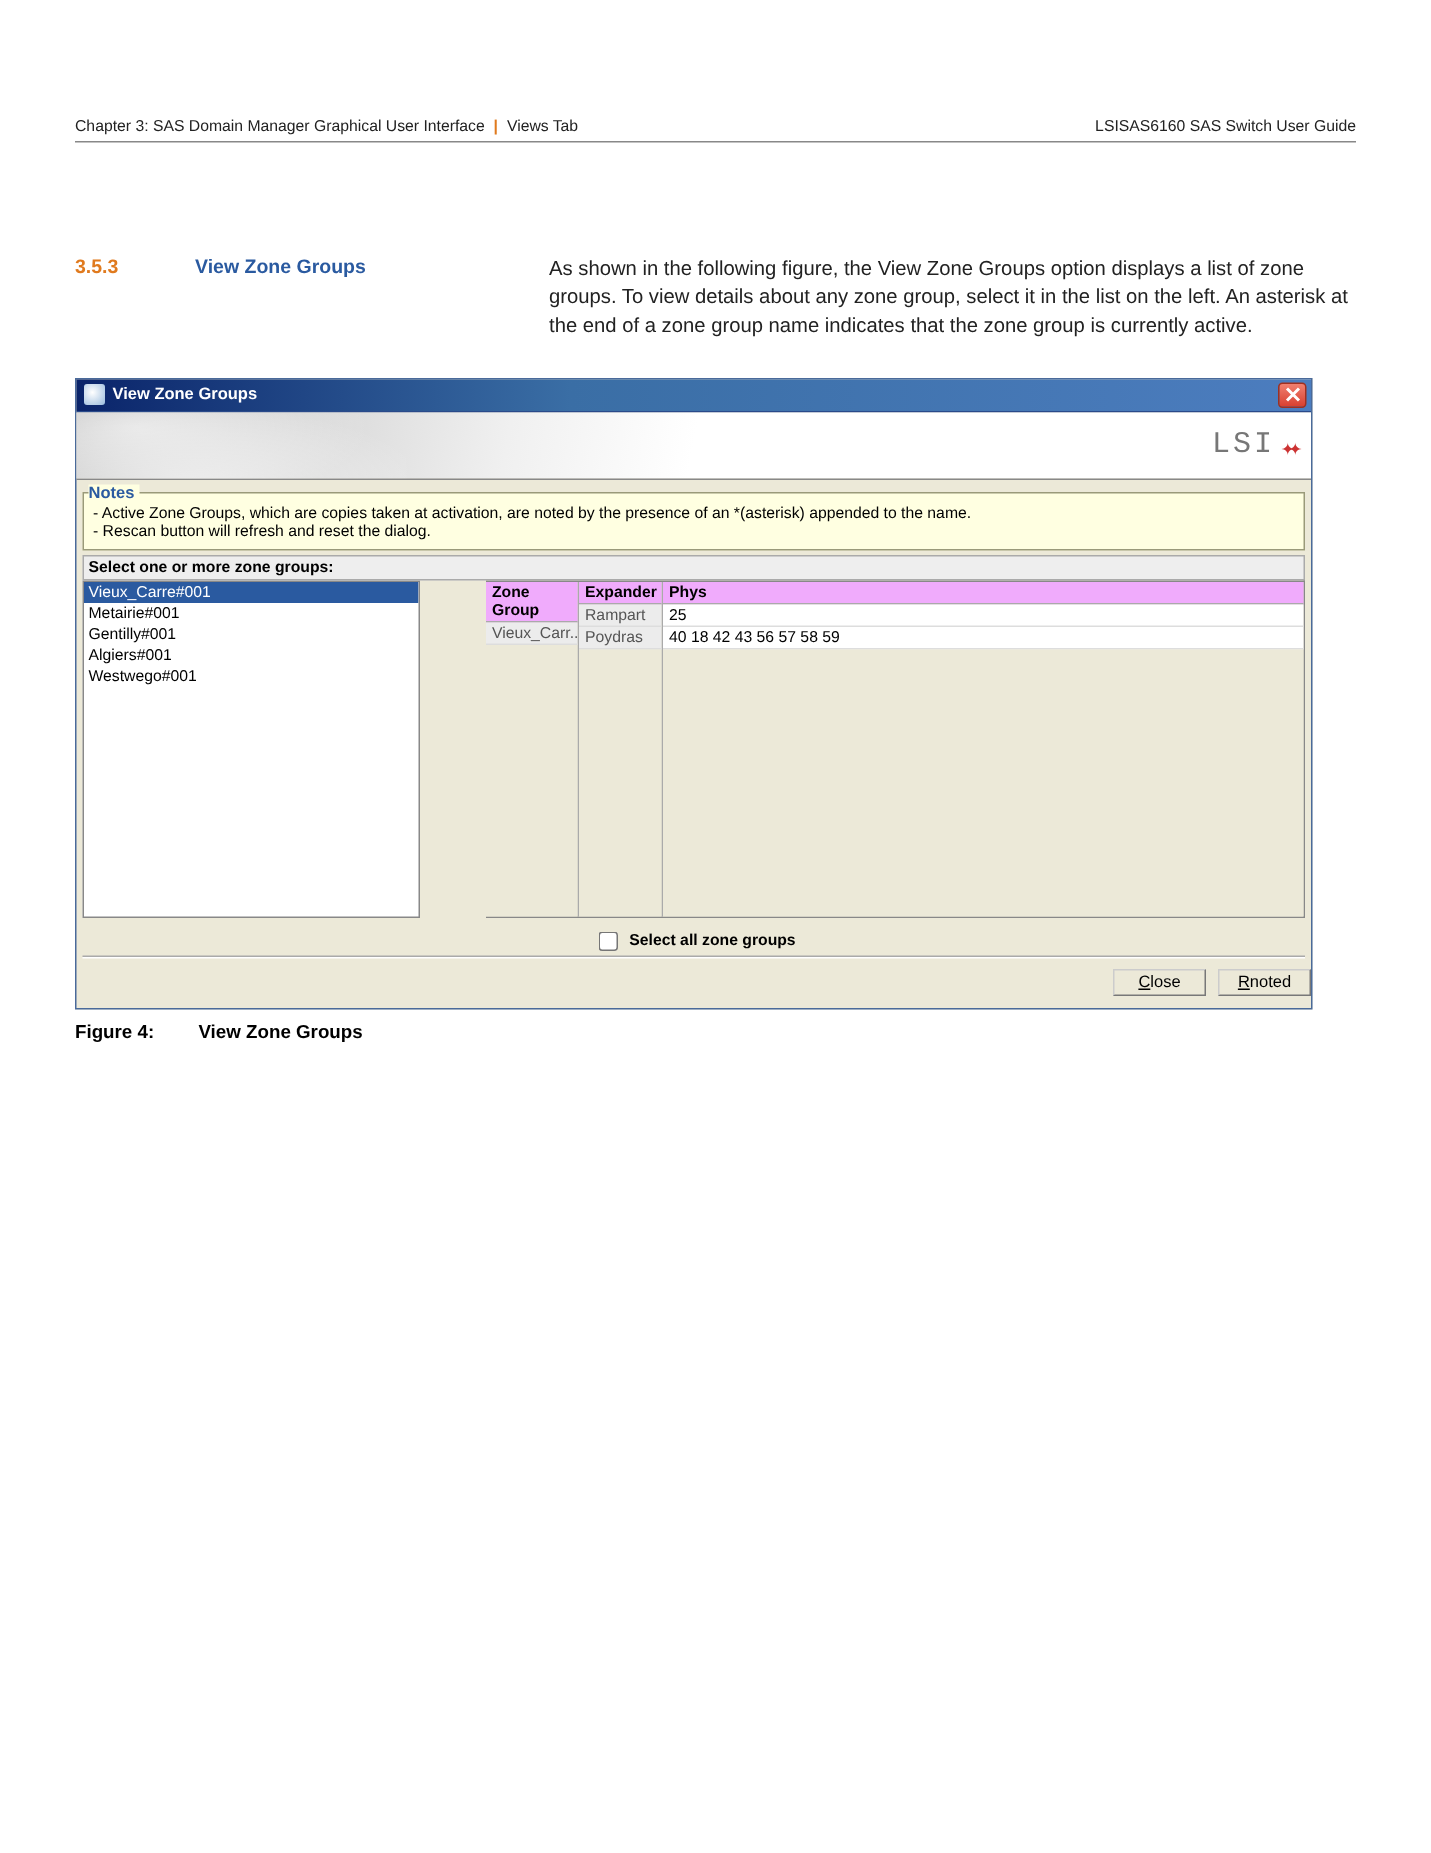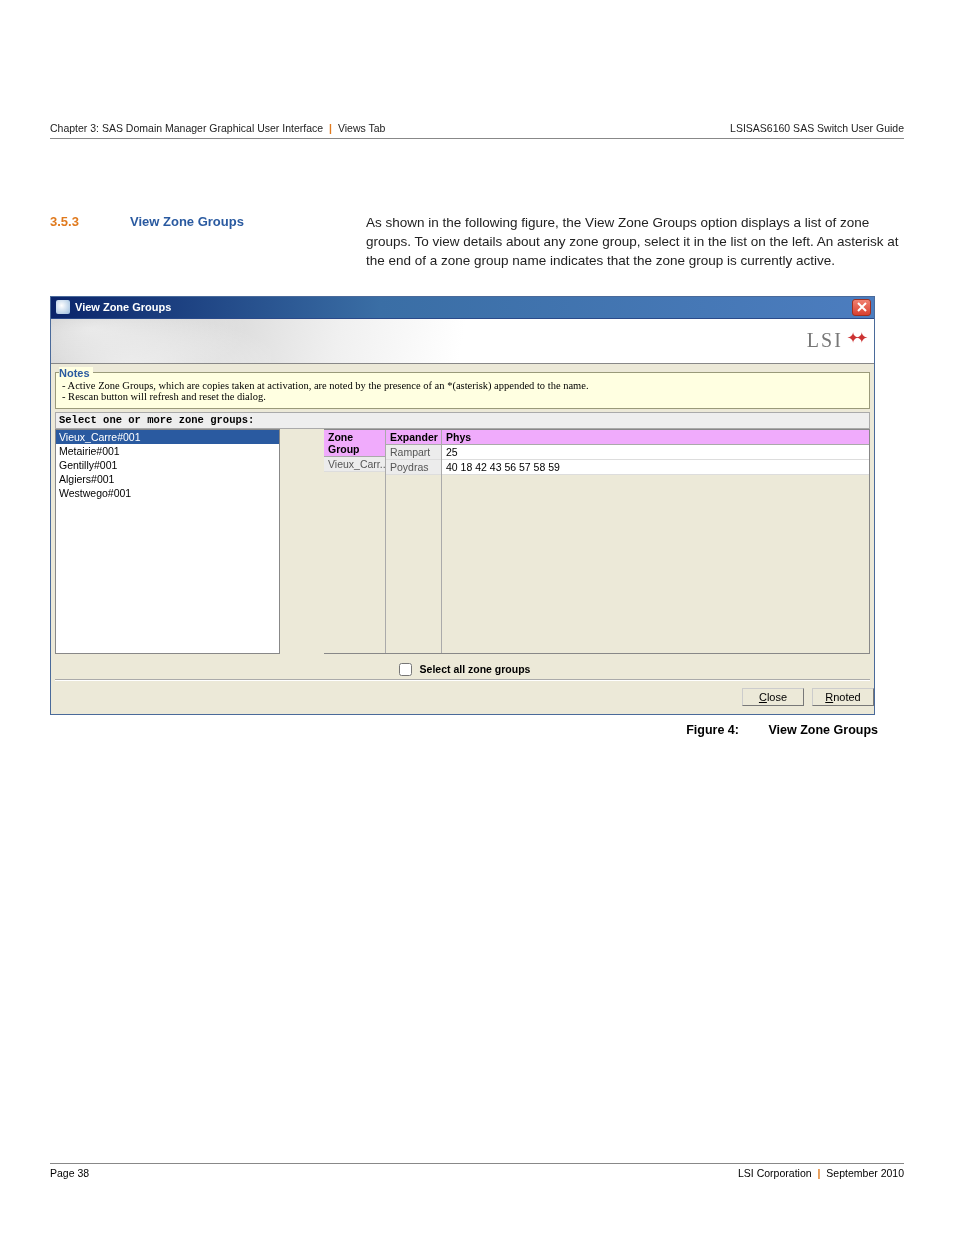--- a/index.html
+++ b/index.html
@@ -17,21 +17,20 @@
     width: 100%;
     height: 100%;
     position: relative;
   }
   .header-line {
     display: flex;
     justify-content: space-between;
     font-size: 10.5px;
     color: #222;
     margin-bottom: 4px;
-    margin-top: 44px;
   }
   .header-sep { color: #e07a1e; font-weight: bold; margin: 0 3px; }
   .header-divider {
     border-bottom: 1px solid #888;
     margin-bottom: 75px;
   }
   .section-row {
     display: flex;
     gap: 36px;
   }
@@ -101,53 +100,52 @@
   }
   .banner::before {
     content: "";
     position: absolute;
     left: 0; top: 0; bottom: 0; width: 220px;
     background:
       radial-gradient(ellipse 260px 90px at 80px 50px, rgba(255,255,255,0.6), transparent 60%),
       radial-gradient(ellipse 260px 90px at 40px 10px, rgba(255,255,255,0.6), transparent 60%);
   }
   .logo {
-    font-family: Liberation Serif, serif;
+    font-family: Liberation Mono, monospace;
     font-size: 20px;
     color: #777;
     letter-spacing: 2px;
-    display: flex; align-items: flex-start; gap: 4px;
+    display: flex; align-items: flex-end; gap: 4px;
   }
   .logo-burst {
     color: #c33; font-size: 15px; letter-spacing: -4px;
   }
   .notes-box {
     margin: 8px 4px 0 4px;
     border: 1px solid #9a9a7a;
     background: #ffffe1;
     font-size: 10.5px;
     padding: 3px 6px 6px 6px;
     position: relative;
   }
   .notes-title {
     color: #2a5aa0; font-weight: bold; font-size: 11px;
     position: relative; top: -9px; left: -3px;
     background: #ffffe1; padding: 0 3px 0 0; display: inline-block;
   }
-  .notes-content { margin-top: -8px; color: #000; font-family: Liberation Serif, serif; }
+  .notes-content { margin-top: -8px; color: #000; }
 
   .select-header {
     margin: 3px 4px 0 4px;
     background: #eee;
     border: 1px solid #aaa;
     padding: 1px 3px 2px 3px;
     font-size: 10.5px;
     font-weight: bold;
     color: #000;
-    font-family: Liberation Mono, monospace;
   }
   .panels {
     margin: 0 4px 0 4px;
     display: flex;
     height: 225px;
     gap: 44px;
   }
   .left-list {
     width: 225px;
     border: 1px solid #888;
@@ -205,21 +203,21 @@
     font-size: 11px;
     padding: 2px 12px;
     background: #ece9d8;
     border: 1px outset #ccc;
     cursor: pointer;
     min-width: 62px;
   }
   .btn .mn { text-decoration: underline; }
 
   .figure-caption {
-    text-align: right;
+    text-align: left;
     font-size: 12.5px;
     margin-top: 6px;
   }
   .figure-caption b { margin-right: 26px; }
 
   .footer {
     position: absolute;
     left: 50px; right: 50px; bottom: 56px;
   }
   .footer-divider { border-top: 1px solid #888; margin-bottom: 3px; }
@@ -319,25 +317,14 @@
       <button class="btn"><span class="mn">C</span><span>lose</span></button>
       <button class="btn"><span class="mn">R</span><span>noted</span></button>
     </div>
   </div>
 
   <div class="figure-caption">
     <b>Figure 4:</b>
     <b>View Zone Groups</b>
   </div>
 
-  <div class="footer">
-    <div class="footer-divider"></div>
-    <div class="footer-line">
-      <div>Page 38</div>
-      <div>
-        <span>LSI Corporation</span>
-        <span class="header-sep">|</span>
-        <span>September 2010</span>
-      </div>
-    </div>
-  </div>
 
 </div>
 
 </body></html>

